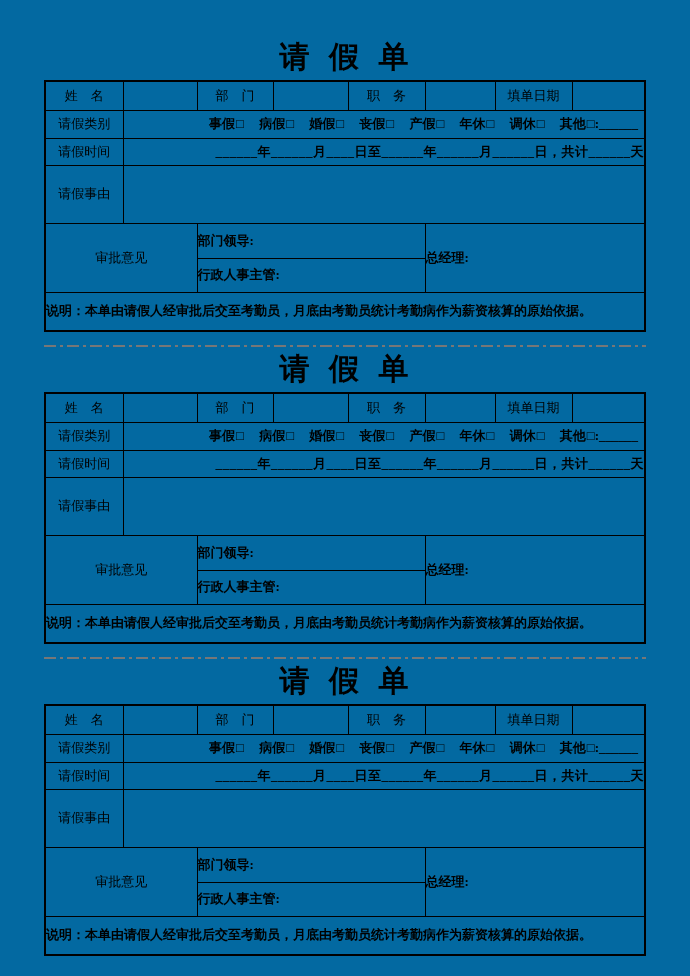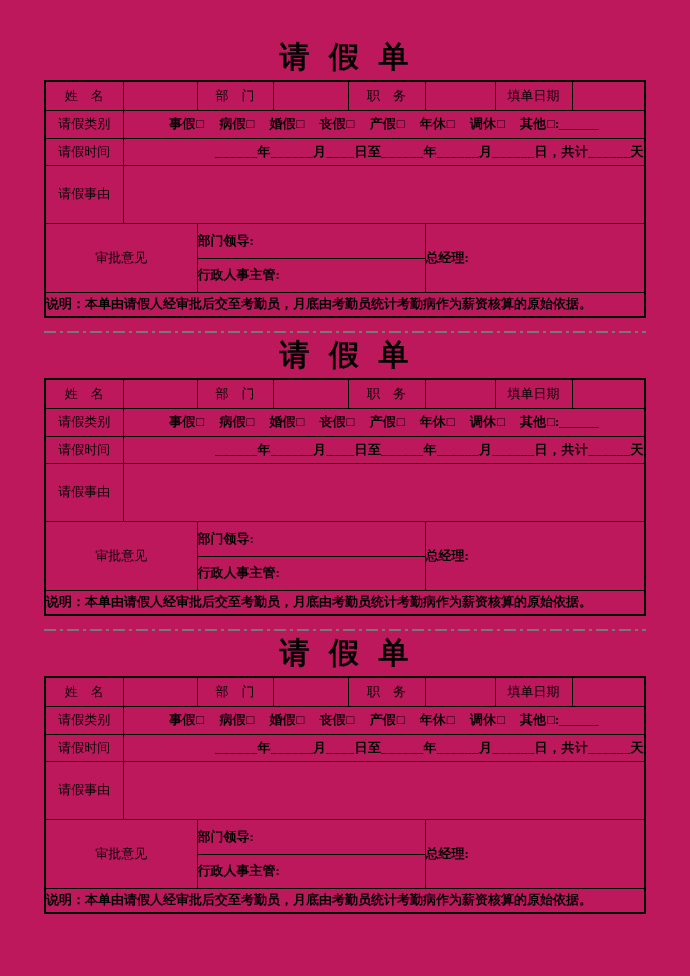--- a/index.html
+++ b/index.html
@@ -2,21 +2,21 @@
 <html><head>
 <meta charset="utf-8">
 <style>
   * { box-sizing: border-box; }
   html, body { margin: 0; padding: 0; background: #e8e8e8; }
   .page {
     position: relative;
     width: 690px;
     height: 976px;
     margin: 0 auto;
-    background: #be185d;
+    background: #0369a1;
     color: #000;
     font-family: "Liberation Serif", serif;
     padding-top: 42px;
     overflow: hidden;
   }
   .form { width: 690px; }
   .form-title {
     margin: 0 auto 8px auto;
     text-align: center;
     font-size: 30px;
@@ -38,24 +38,24 @@
     padding: 0;
     overflow: hidden;
     vertical-align: middle;
   }
   tr.r1 { height: 29px; }
   tr.r2 { height: 28px; }
   tr.r3 { height: 27px; }
   tr.r4 { height: 58px; }
   tr.r5a { height: 35px; }
   tr.r5b { height: 34px; }
-  tr.r6 { height: 25px; }
+  tr.r6 { height: 39px; }
   .lbl { text-align: center; font-weight: 400; }
   .types {
-    text-align: center;
+    text-align: right;
     white-space: nowrap;
     font-weight: 700;
   }
   .opt { margin: 0 6px; }
   .opt .box { margin-left: 1px; }
   .time {
     text-align: right;
     white-space: nowrap;
     font-weight: 700;
     letter-spacing: 0.5px;

